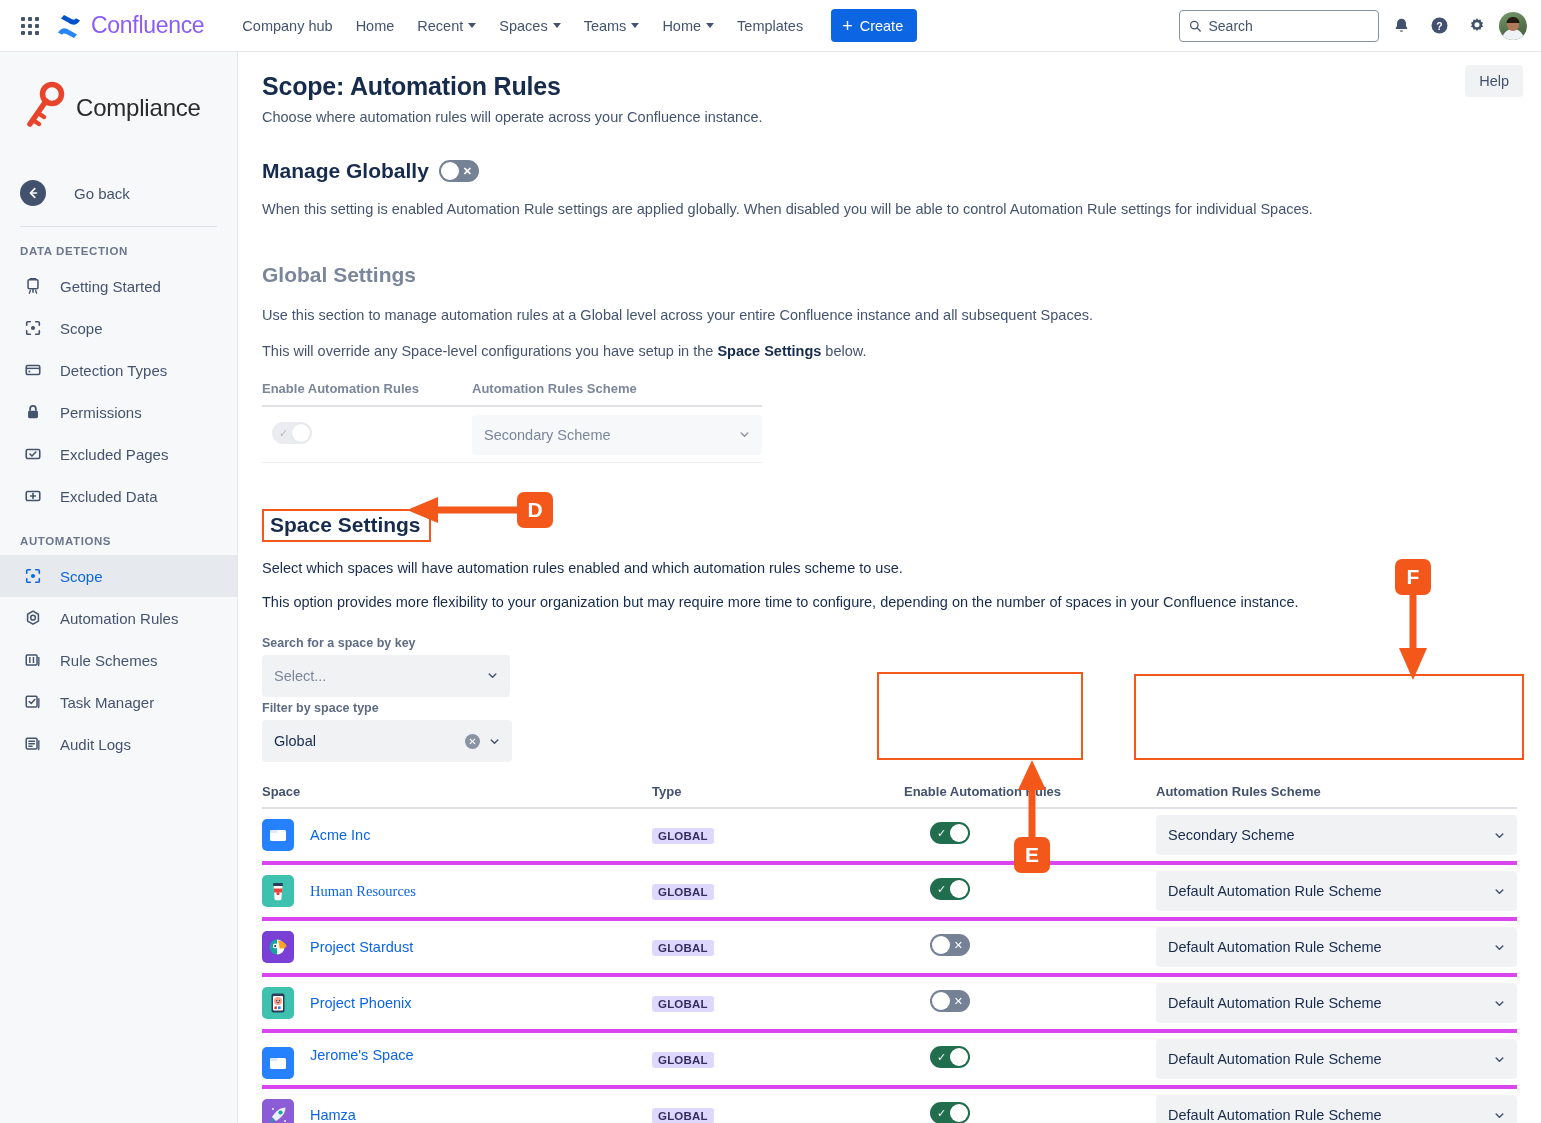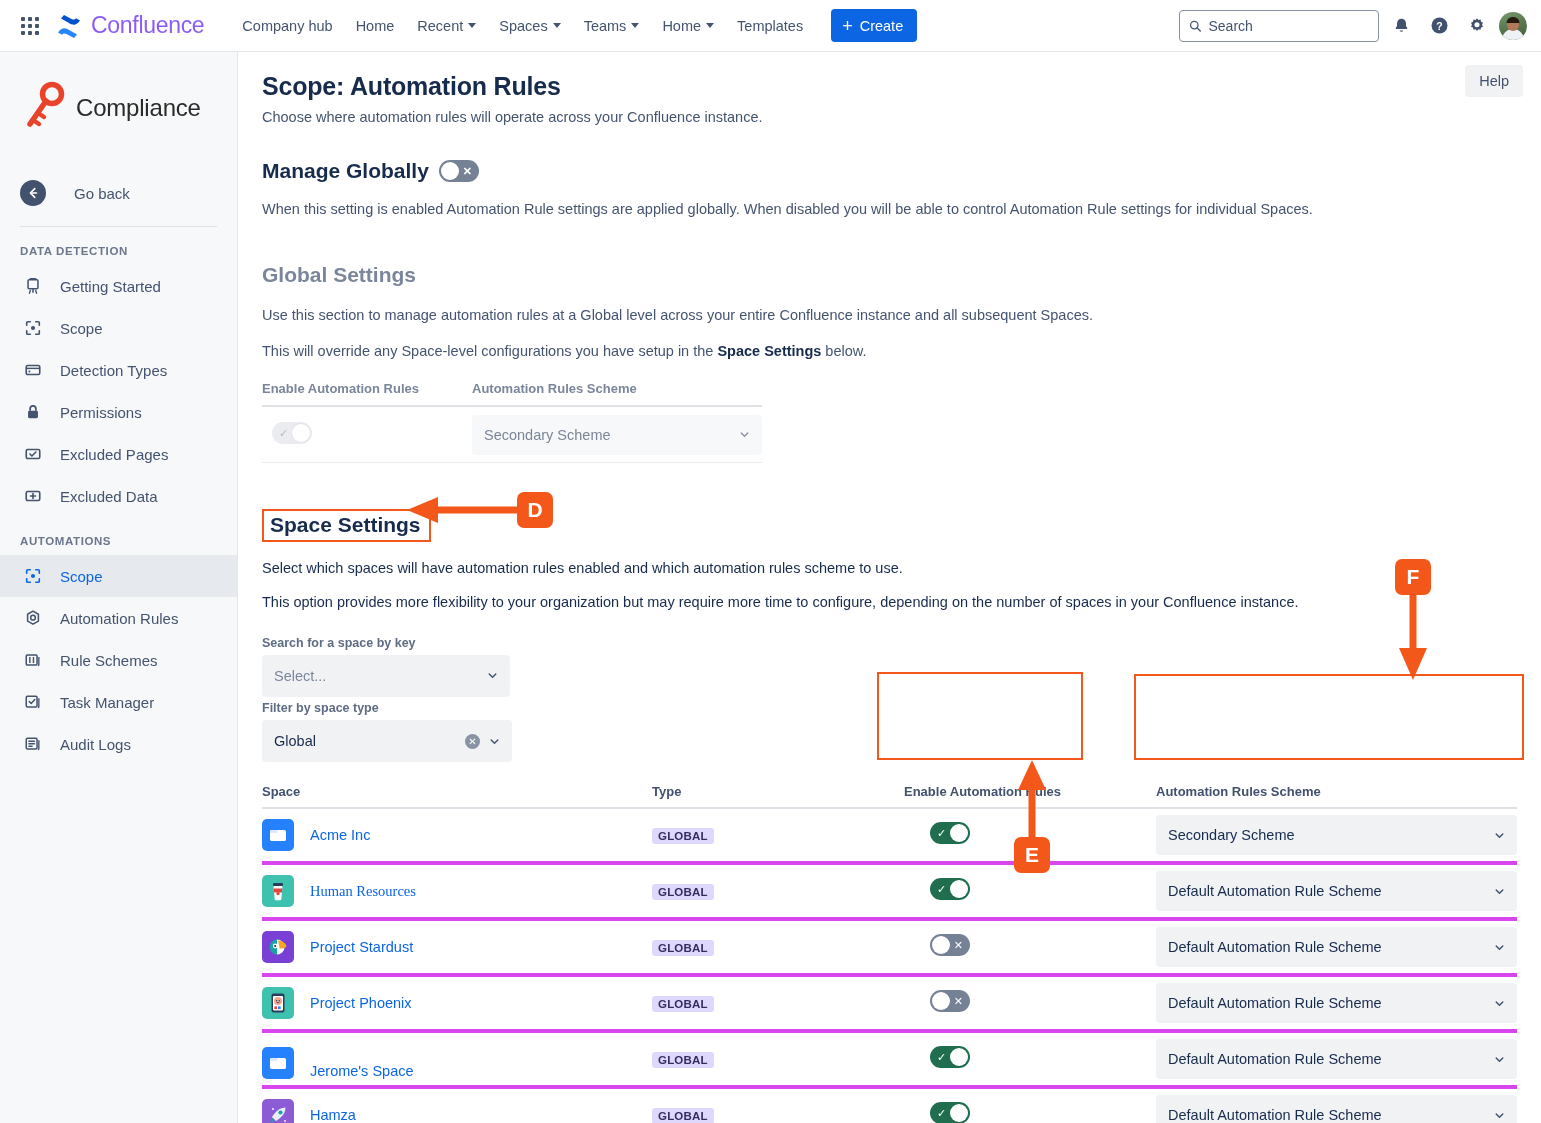--- a/index.html
+++ b/index.html
@@ -619,21 +619,21 @@
           <div class="select" style="width:361px">
             <span>Default Automation Rule Scheme</span>
             <svg class="chev" viewBox="0 0 12 12">
                 <path d="M2.4 4.4L6 8l3.6-3.6" fill="none" stroke="#42526E" stroke-width="1.6" stroke-linecap="round" stroke-linejoin="round"></path>
               </svg>
           </div>
         </div>
       </div>
 
       <div class="sp-row">
-        <div class="col-space" style="display:flex;align-items:flex-end;margin-top:8px;">
+        <div class="col-space" style="display:flex;align-items:flex-start;margin-top:8px;">
           <span class="sp-icon" style="background:#2681FF;">
             <svg width="32" height="32" viewBox="0 0 32 32">
                 <rect x="8" y="11" width="16" height="11" rx="1.6" fill="#fff"></rect>
                 <rect x="8" y="11" width="7.5" height="3" rx="1" fill="#dce9fb"></rect>
               </svg>
           </span>
           <span class="sp-name">Jerome's Space</span>
         </div>
         <div class="col-type"><span class="badge">GLOBAL</span></div>
         <div class="col-enable" style="padding-left:26px">

